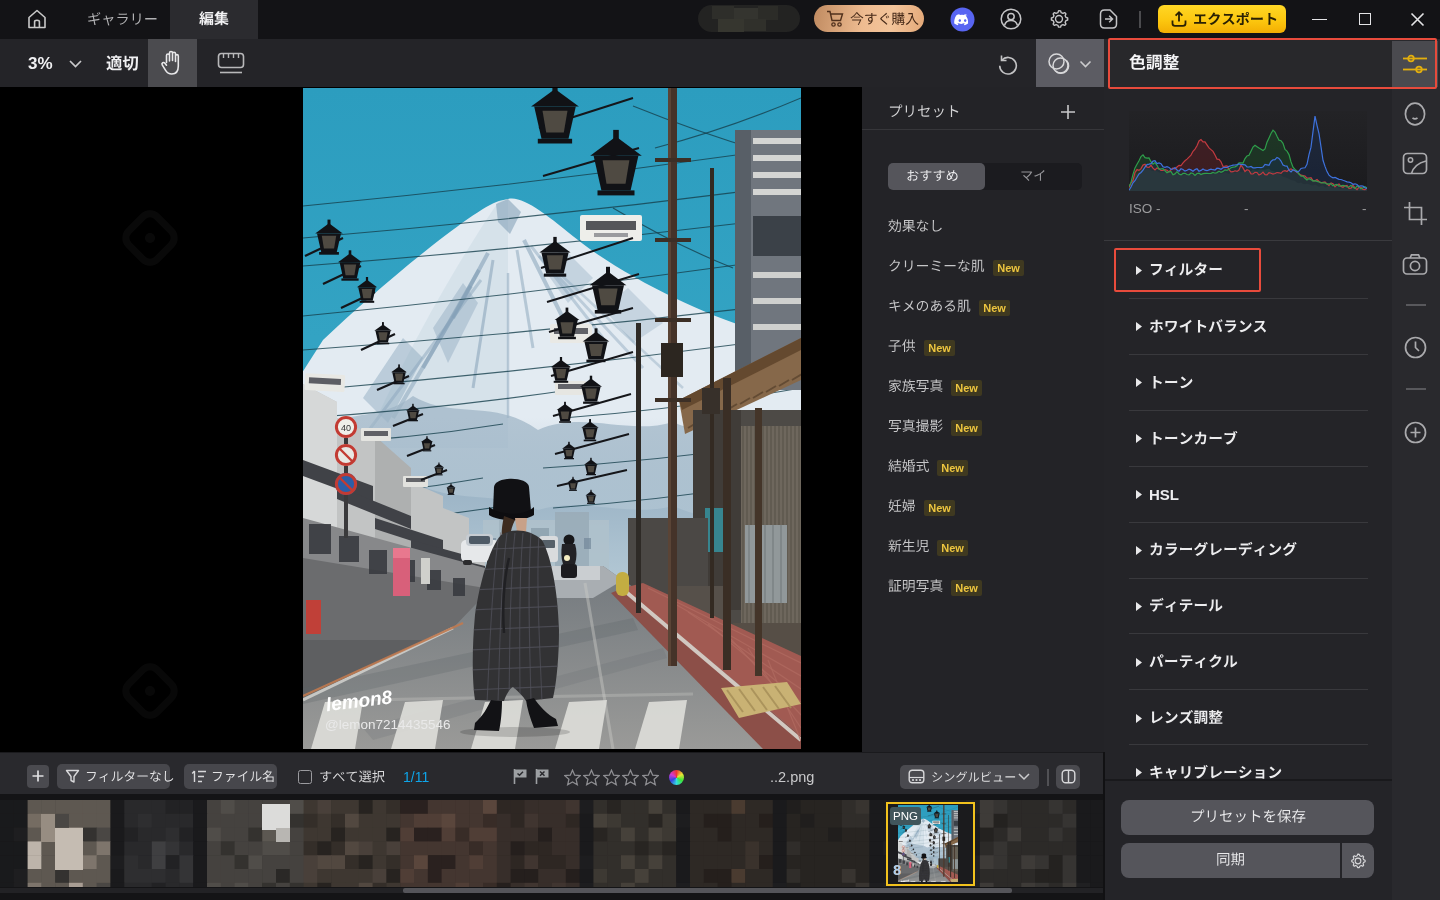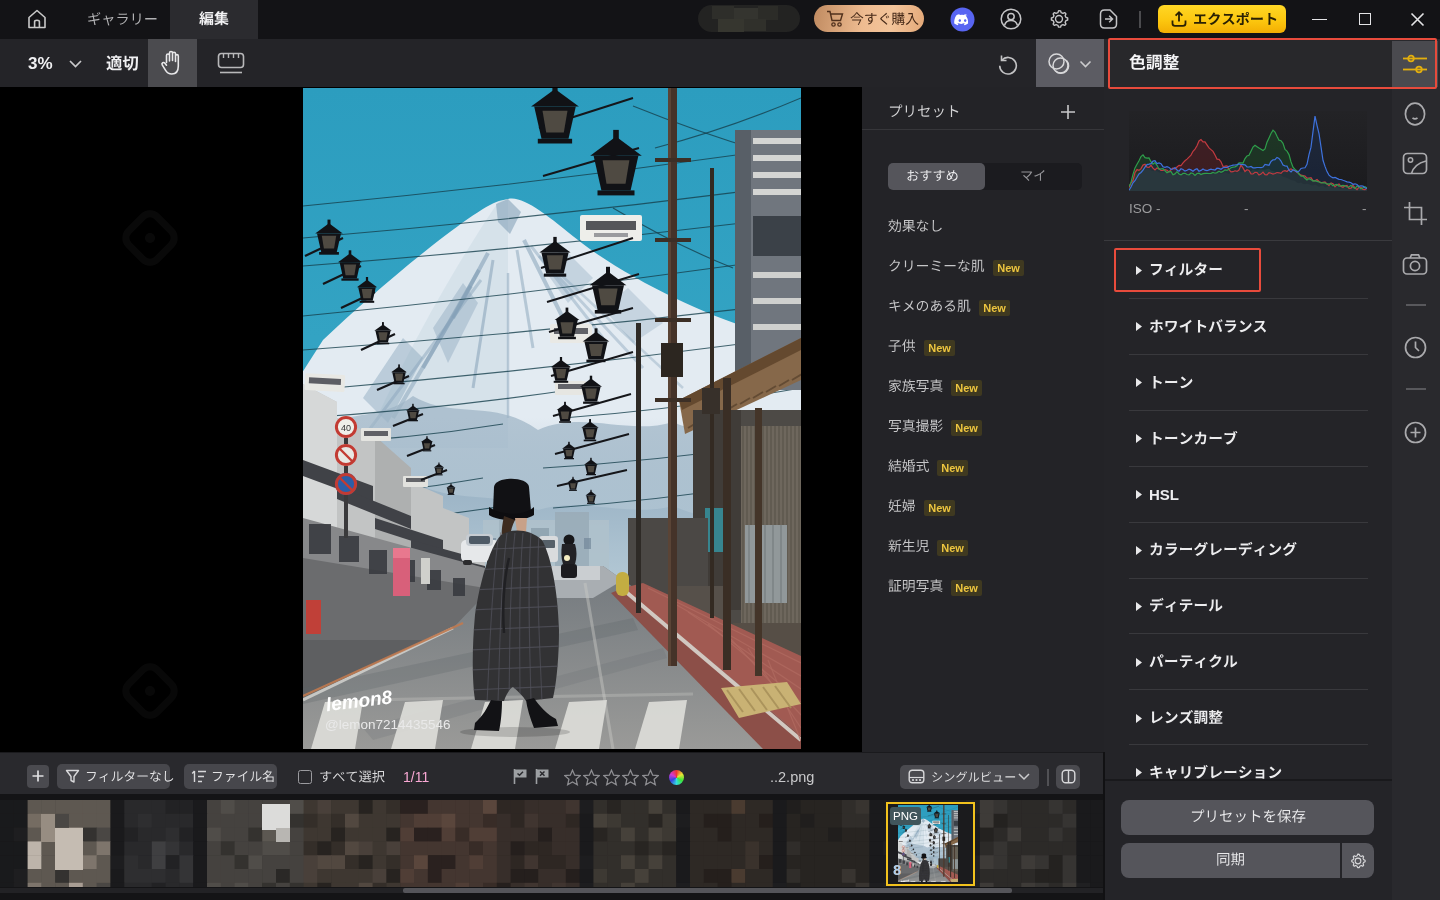--- a/index.html
+++ b/index.html
@@ -783,21 +783,21 @@
       <svg width="65" height="17" viewBox="0 0 65 17" style="overflow:visible;display:block">
         <path d="M11 -8.5 10.2 -9C10 -8.9 9.8 -8.9 9.6 -8.9C9 -8.9 3.9 -8.9 3.1 -8.9C2.7 -8.9 2.2 -9 1.9 -9V-7.9C2.2 -7.9 2.6 -7.9 3.1 -7.9C3.9 -7.9 8.9 -7.9 9.7 -7.9C9.5 -6.7 8.9 -4.9 8 -3.8C6.9 -2.4 5.5 -1.3 3 -0.7L3.9 0.3C6.2 -0.5 7.8 -1.7 8.9 -3.1C9.9 -4.5 10.5 -6.5 10.8 -7.9C10.9 -8.1 10.9 -8.3 11 -8.5ZM23.9 -6.5 23.3 -7C23.1 -7 22.8 -6.9 22.6 -6.9C22 -6.9 16.8 -6.9 16.3 -6.9C15.9 -6.9 15.4 -7 15.1 -7V-6.0C15.5 -6 15.9 -6 16.3 -6C16.8 -6 21.7 -6 22.4 -6C22 -5.4 21.1 -4.2 20.2 -3.7L21 -3.1C22.2 -3.9 23.2 -5.5 23.6 -6.1C23.7 -6.2 23.8 -6.4 23.9 -6.5ZM19.6 -5.1H18.5C18.5 -4.9 18.5 -4.6 18.5 -4.4C18.5 -2.7 18.3 -1.3 16.6 -0.1C16.3 0.1 16 0.2 15.7 0.3L16.6 1C19.3 -0.5 19.5 -2.4 19.6 -5.1ZM26.7 -4.6 27.2 -3.6C29 -4.2 30.7 -4.9 32.1 -5.7V-1.0C32.1 -0.5 32.1 0.2 32 0.4H33.3C33.2 0.1 33.2 -0.5 33.2 -1V-6.4C34.5 -7.2 35.7 -8.2 36.6 -9.2L35.8 -10C34.9 -9 33.6 -7.8 32.3 -7C30.9 -6.1 28.9 -5.2 26.7 -4.6ZM45.1 -0.3 45.8 0.3C45.9 0.2 46 0.1 46.2 -0C47.7 -0.7 49.5 -2 50.6 -3.5L50 -4.4C49 -3 47.4 -1.8 46.2 -1.3C46.2 -1.7 46.2 -7.8 46.2 -8.7C46.2 -9.1 46.3 -9.5 46.3 -9.6H45.1C45.1 -9.5 45.2 -9.1 45.2 -8.7C45.2 -7.8 45.2 -1.6 45.2 -1C45.2 -0.7 45.2 -0.5 45.1 -0.3ZM39.2 -0.3 40.2 0.3C41.3 -0.6 42.1 -1.8 42.5 -3.2C42.8 -4.5 42.9 -7.2 42.9 -8.6C42.9 -9 42.9 -9.4 42.9 -9.6H41.8C41.8 -9.3 41.9 -9 41.9 -8.6C41.9 -7.2 41.8 -4.6 41.5 -3.5C41.1 -2.2 40.3 -1.1 39.2 -0.3ZM56 -10.8C55.3 -9.4 53.8 -7.8 51.7 -6.6C51.9 -6.4 52.2 -6.1 52.4 -5.9C53 -6.2 53.5 -6.6 54 -7C54.9 -6.4 55.8 -5.6 56.4 -4.9C55 -3.8 53.3 -2.9 51.6 -2.5C51.8 -2.3 52.1 -1.9 52.2 -1.6C53.2 -1.9 54.3 -2.4 55.3 -3V1.0H56.3V0.5H61.6V1.0H62.6V-4.4H57.3C58.8 -5.7 60 -7.3 60.8 -9.2L60.2 -9.5L60 -9.5H56.4C56.6 -9.8 56.9 -10.2 57.1 -10.6ZM61.6 -0.4H56.3V-3.5H61.6ZM55.7 -8.6H59.5C58.9 -7.5 58.1 -6.5 57.2 -5.6C56.6 -6.2 55.6 -7.1 54.7 -7.7C55.1 -8 55.4 -8.3 55.7 -8.6Z" transform="translate(0 11.0)" fill="#e2e2e4"></path>
       </svg>
     </div>
     <div class="abs" style="left:298px;top:769.5px;width:14px;height:14px;border-radius:2.5px;border:1.6px solid #9b9b9f"></div>
     <div style="position:absolute;left:319px;top:770px">
       <svg width="67" height="18" viewBox="0 0 67 18" style="overflow:visible;display:block">
         <path d="M7.5 -4.9C7.6 -3.7 7.1 -3 6.3 -3C5.6 -3 5 -3.5 5 -4.4C5 -5.2 5.6 -5.8 6.3 -5.8C6.9 -5.8 7.3 -5.5 7.5 -4.9ZM1.3 -8.6 1.3 -7.6C2.9 -7.7 5.2 -7.8 7.2 -7.8L7.2 -6.5C6.9 -6.6 6.7 -6.6 6.3 -6.6C5.1 -6.6 4 -5.6 4 -4.3C4 -2.9 5.1 -2.1 6.2 -2.1C6.6 -2.1 7 -2.3 7.3 -2.5C6.8 -1.3 5.6 -0.6 3.8 -0.2L4.7 0.7C7.8 -0.2 8.6 -2.2 8.6 -4C8.6 -4.6 8.5 -5.2 8.2 -5.7L8.2 -7.8H8.4C10.3 -7.8 11.5 -7.8 12.2 -7.8L12.3 -8.8C11.6 -8.8 10 -8.8 8.4 -8.8H8.2L8.2 -9.6C8.2 -9.8 8.2 -10.3 8.3 -10.5H7.1C7.1 -10.3 7.1 -10 7.2 -9.6L7.2 -8.8C5.2 -8.7 2.7 -8.6 1.3 -8.6ZM13.8 -3.4 14.8 -2.4C15 -2.7 15.3 -3.1 15.6 -3.4C16.2 -4.3 17.3 -5.7 18 -6.5C18.4 -7 18.7 -7.1 19.2 -6.5C19.8 -5.8 20.8 -4.6 21.7 -3.6C22.6 -2.6 23.8 -1.2 24.8 -0.2L25.6 -1.2C24.4 -2.3 23.1 -3.6 22.3 -4.5C21.5 -5.4 20.5 -6.7 19.7 -7.5C18.8 -8.4 18.1 -8.3 17.4 -7.4C16.6 -6.5 15.5 -5 14.8 -4.3C14.4 -3.9 14.2 -3.6 13.8 -3.4ZM22.3 -8.9 21.6 -8.6C22 -8 22.5 -7.1 22.8 -6.5L23.6 -6.8C23.3 -7.4 22.7 -8.4 22.3 -8.9ZM24 -9.6 23.3 -9.2C23.7 -8.6 24.2 -7.8 24.6 -7.1L25.3 -7.5C25 -8.1 24.4 -9.1 24 -9.6ZM27.5 -8.8 27.6 -7.6C29.1 -7.9 32.4 -8.2 33.8 -8.4C32.6 -7.7 31.4 -6 31.4 -3.9C31.4 -1 34.2 0.3 36.6 0.4L37 -0.7C34.8 -0.8 32.4 -1.6 32.4 -4.2C32.4 -5.7 33.6 -7.7 35.5 -8.3C36.1 -8.5 37.3 -8.6 38 -8.6V-9.6C37.2 -9.6 35.9 -9.5 34.5 -9.4C32 -9.2 29.6 -8.9 28.7 -8.8C28.4 -8.8 28 -8.8 27.5 -8.8ZM40.3 -10.3C41 -9.6 41.9 -8.7 42.2 -8L43.1 -8.6C42.7 -9.2 41.8 -10.2 41 -10.8ZM48.6 -2.1C49.5 -1.6 50.5 -1 51 -0.5L52 -0.9C51.3 -1.4 50.2 -2.1 49.3 -2.5ZM46.1 -2.6C45.6 -2 44.6 -1.5 43.7 -1.2C43.9 -1 44.2 -0.7 44.4 -0.6C45.3 -1 46.3 -1.6 47 -2.3ZM42.8 -5.9H40.2V-5.0H41.8V-1.5C41.2 -1 40.6 -0.4 40 -0L40.6 1C41.2 0.4 41.8 -0.2 42.4 -0.8C43.2 0.3 44.4 0.7 46.1 0.8C47.6 0.8 50.5 0.8 52 0.8C52.1 0.5 52.2 0 52.3 -0.2C50.7 -0.1 47.6 -0 46.1 -0.1C44.6 -0.2 43.4 -0.6 42.8 -1.6ZM48.8 -6.5V-5.5H46.6V-6.5H45.7V-5.5H43.7V-4.7H45.7V-3.5H43.3V-2.7H52.2V-3.5H49.8V-4.7H51.8V-5.5H49.8V-6.5ZM46.6 -4.7H48.8V-3.5H46.6ZM43.8 -9V-7.6C43.8 -6.8 44.1 -6.6 45 -6.6C45.2 -6.6 46.5 -6.6 46.7 -6.6C47.4 -6.6 47.6 -6.9 47.7 -7.7C47.5 -7.8 47.2 -7.9 47 -8C46.9 -7.4 46.9 -7.3 46.6 -7.3C46.3 -7.3 45.3 -7.3 45.1 -7.3C44.7 -7.3 44.6 -7.4 44.6 -7.6V-8.3H47.3V-10.6H43.6V-9.9H46.4V-9.0ZM48.1 -9V-7.7C48.1 -6.8 48.4 -6.6 49.4 -6.6C49.6 -6.6 51 -6.6 51.2 -6.6C51.9 -6.6 52.2 -6.9 52.2 -7.8C52 -7.8 51.7 -7.9 51.5 -8.1C51.5 -7.4 51.4 -7.3 51.1 -7.3C50.8 -7.3 49.7 -7.3 49.5 -7.3C49.1 -7.3 49 -7.4 49 -7.7V-8.3H51.6V-10.6H47.9V-9.9H50.7V-9.0ZM58.8 -10.3V-5.8C58.8 -3.9 58.7 -1.3 57 0.4C57.2 0.5 57.6 0.9 57.7 1.1C59.3 -0.6 59.7 -3 59.8 -5H61.4C62 -2.2 63.1 -0 65 1.1C65.2 0.8 65.5 0.4 65.7 0.2C64 -0.7 62.9 -2.6 62.4 -5H65.0V-10.3ZM59.8 -9.4H64.0V-5.9H59.8ZM53.2 -4.1 53.5 -3.2 55.4 -3.6V-0.1C55.4 0.1 55.3 0.1 55.1 0.1C54.9 0.1 54.3 0.2 53.6 0.1C53.7 0.4 53.8 0.8 53.9 1.1C54.9 1.1 55.5 1 55.8 0.9C56.2 0.7 56.3 0.4 56.3 -0.1V-3.9L58.2 -4.4L58.1 -5.3L56.3 -4.8V-7.5H58.1V-8.4H56.3V-11.1H55.4V-8.4H53.4V-7.5H55.4V-4.6Z" transform="translate(0 11.4)" fill="#dadadc"></path>
       </svg>
     </div>
-    <div class="abs" style="left:403px;top:769px;color:#f9a8d4;font-size:14px">1/11</div>
+    <div class="abs" style="left:403px;top:769px;color:#0ea5e9;font-size:14px">1/11</div>
     <svg class="abs" style="left:512px;top:768px" width="18" height="17" viewBox="0 0 18 17">
 <path d="M2.5 1 V16" stroke="#9da0a3" stroke-width="1.6"></path>
       <path d="M2.5 1.5 H14.5 V9.5 H2.5 Z" fill="#9da0a3"></path>
 <path d="M5.5 5.5 L7.5 7.3 L11 3.8" stroke="#2a2a2e" stroke-width="1.5" fill="none"></path>
     </svg>
     <svg class="abs" style="left:534px;top:768px" width="18" height="17" viewBox="0 0 18 17">
 <path d="M2.5 1 V16" stroke="#9da0a3" stroke-width="1.6"></path>
       <path d="M2.5 1.5 H14.5 V9.5 H2.5 Z" fill="#9da0a3"></path>
 <path d="M6 3.5 L10.5 7.7 M10.5 3.5 L6 7.7" stroke="#2a2a2e" stroke-width="1.5" fill="none"></path>
     </svg>

